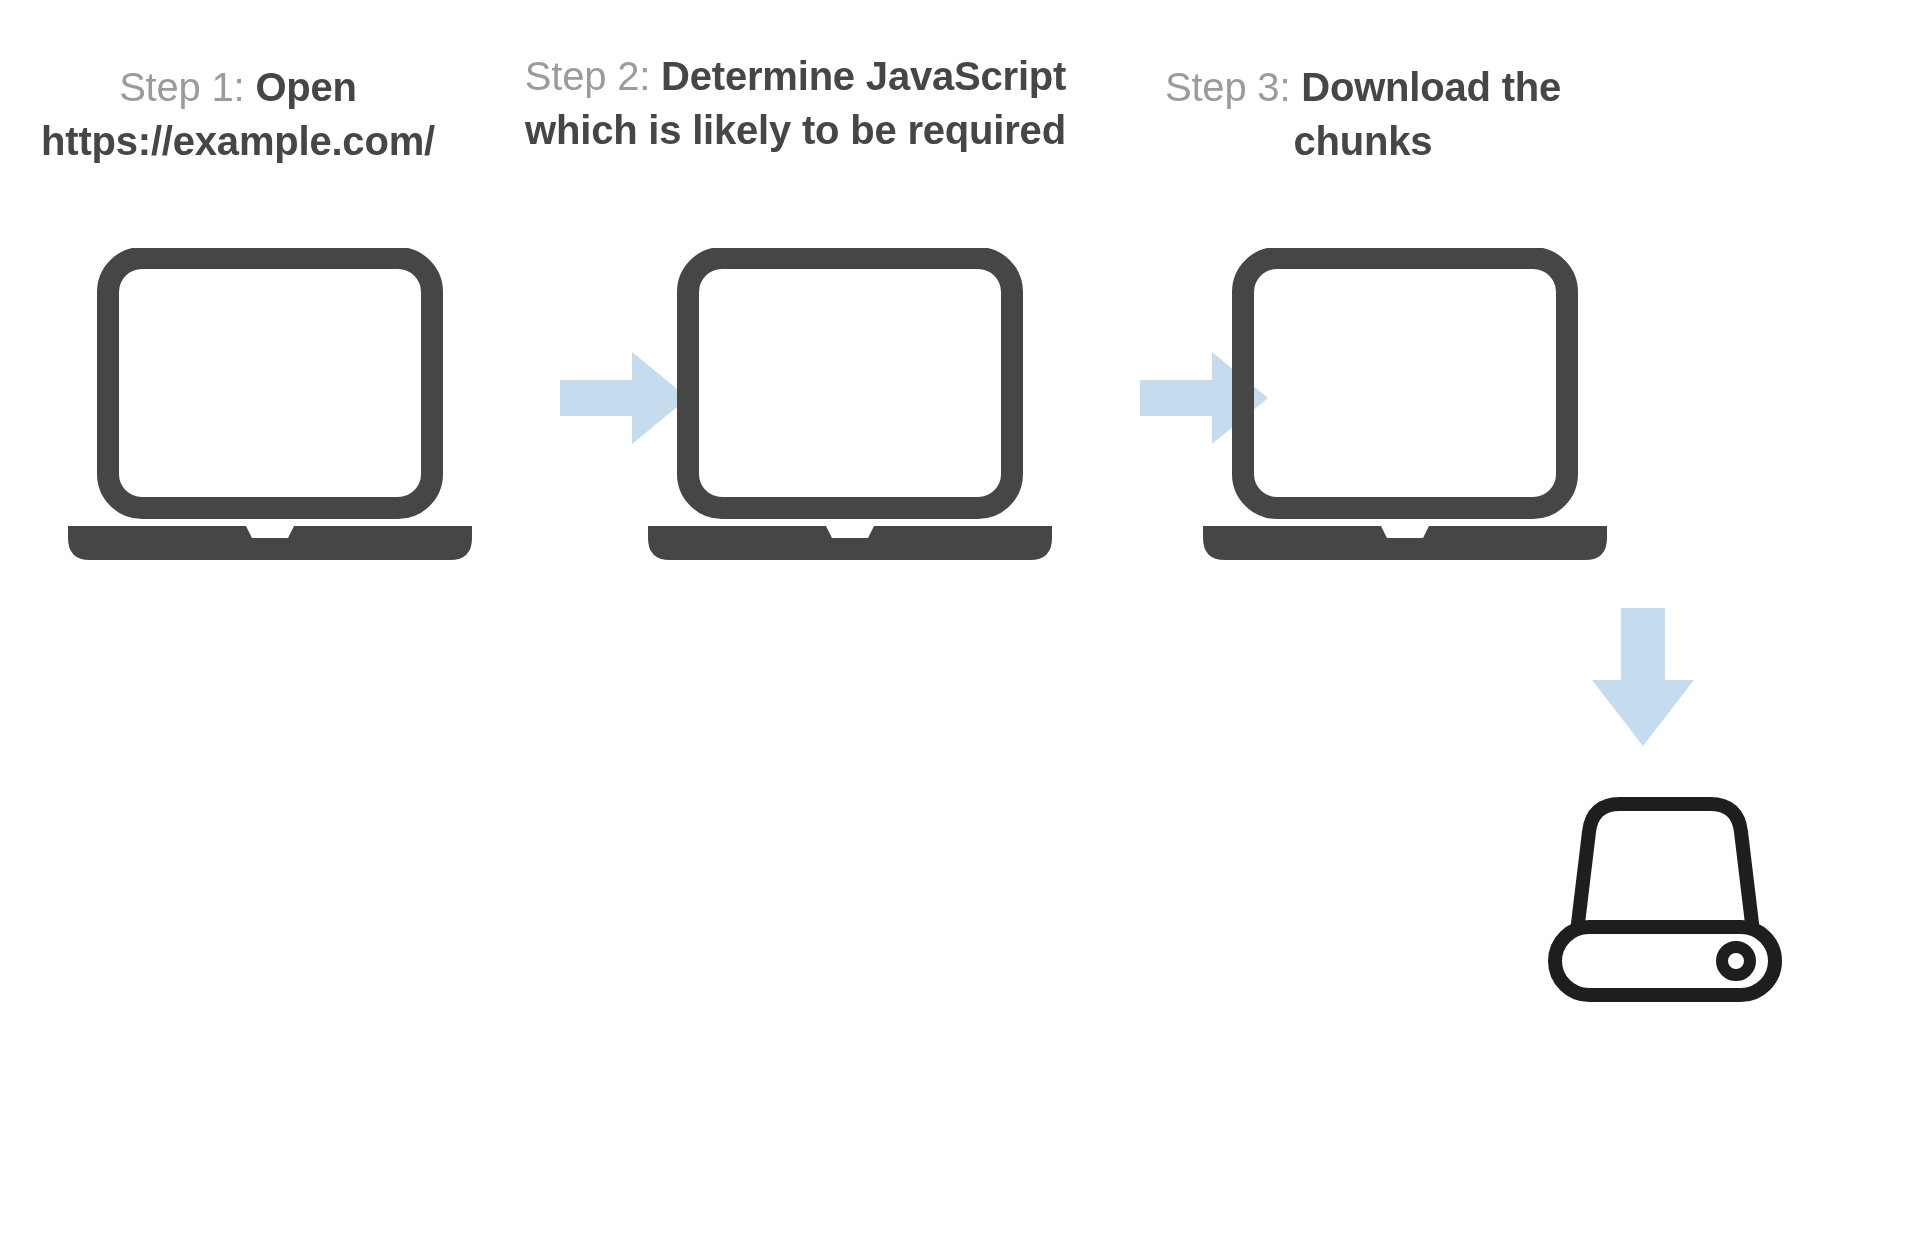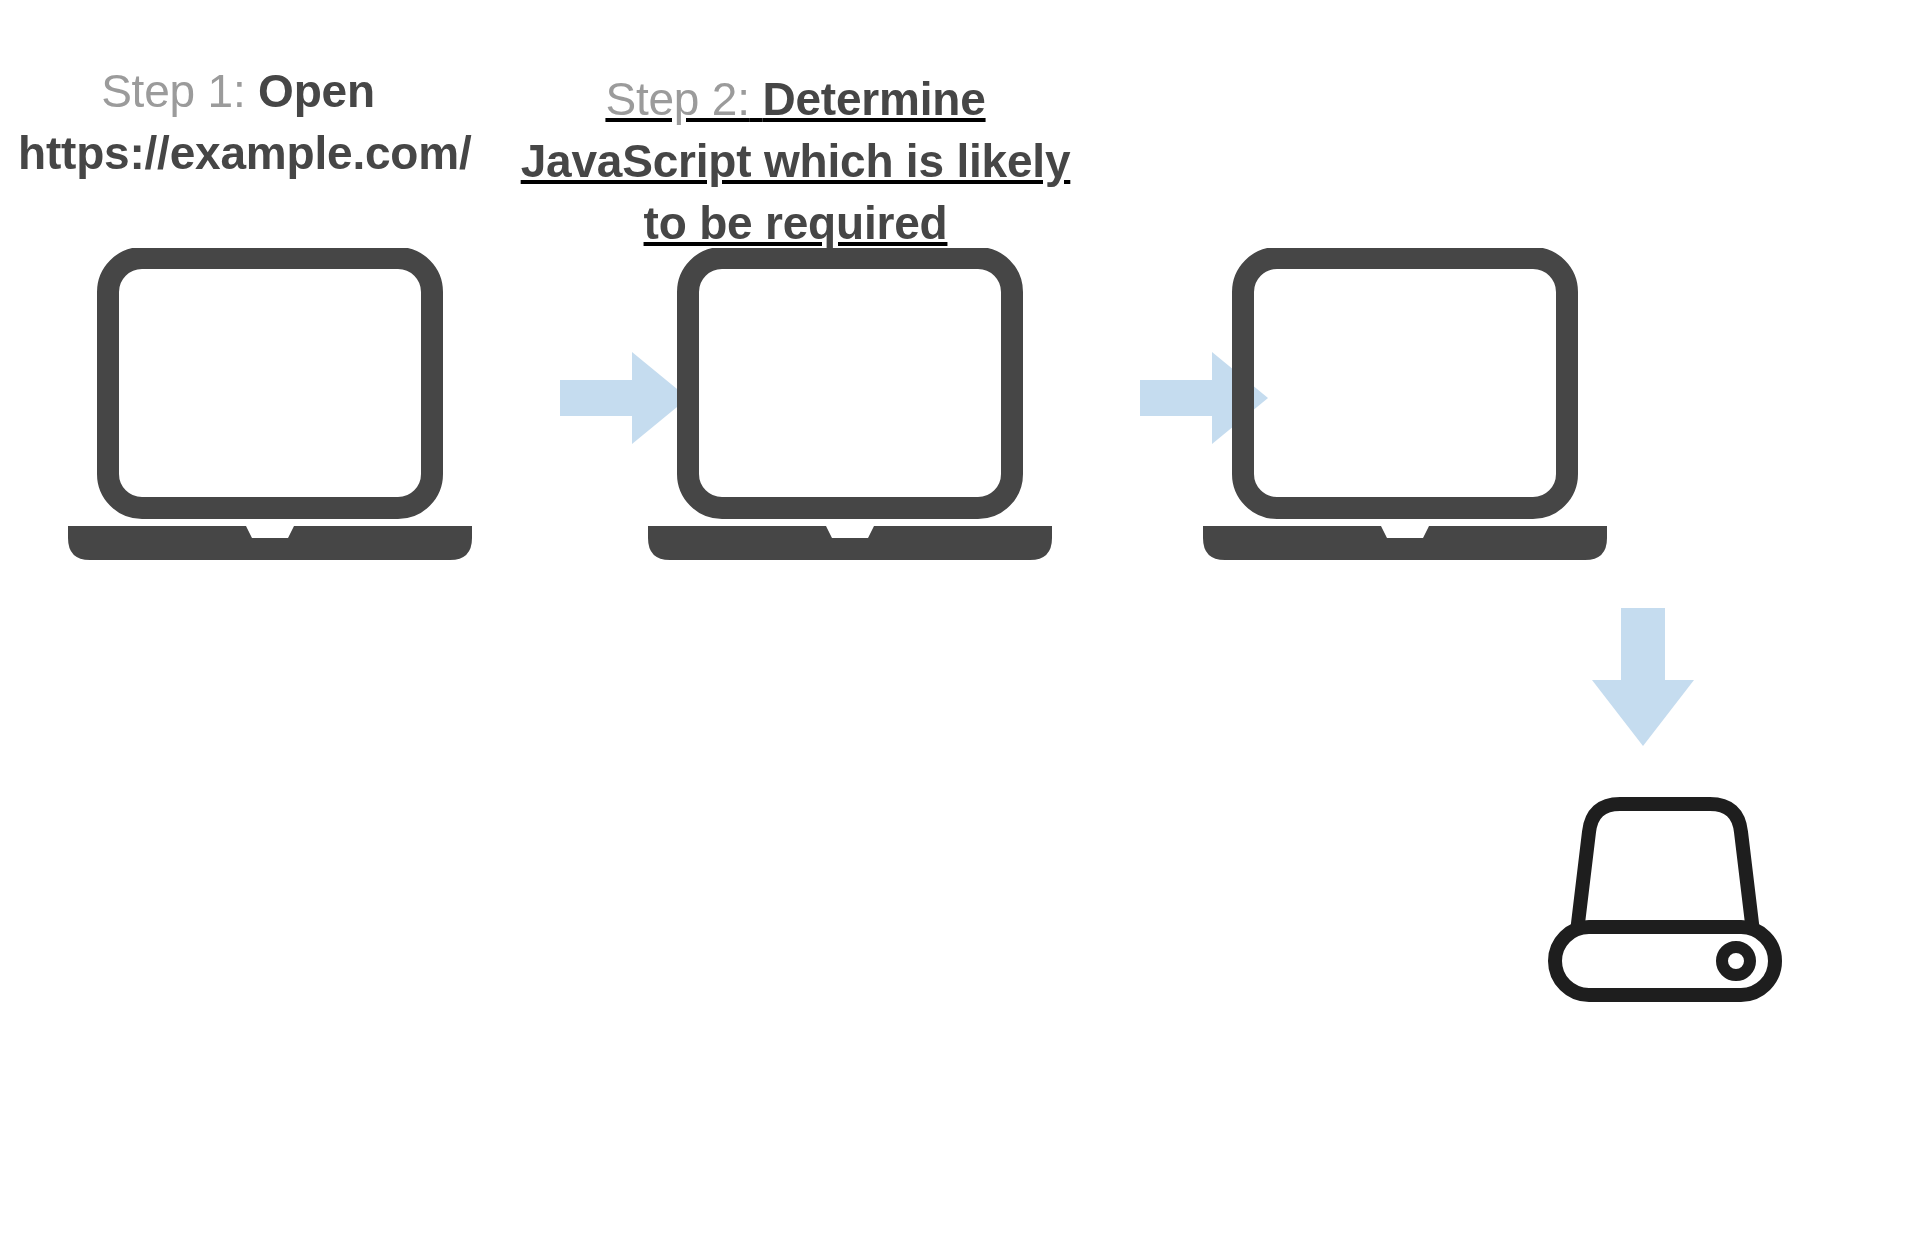--- a/index.html
+++ b/index.html
@@ -19,34 +19,34 @@
   .canvas {
     position: absolute;
     inset: 0;
   }
 
   
   .caption {
     position: absolute;
     text-align: center;
     line-height: 1.35;
-    font-size: 46px;
+    font-size: 40px;
     letter-spacing: -0.2px;
   }
   .caption .step-label {
     color: #9b9b9b;
     font-weight: 400;
   }
   .caption .step-text {
     color: #464646;
     font-weight: 700;
   }
 
   #caption-1 { left: 18px;   top: 60px;  width: 440px; }
-  #caption-2 { left: 518px;  top: 68px;  width: 555px; text-decoration: underline; }
+  #caption-2 { left: 518px;  top: 49px;  width: 555px; }
   #caption-3 { left: 1128px; top: 60px;  width: 470px; }
   #caption-4 { left: 1430px; top: 1088px; width: 470px; }
 
   
   .laptop {
     position: absolute;
     width: 420px;
     height: 320px;
   }
   #laptop-1 { left: 60px;   top: 248px; }
@@ -110,20 +110,24 @@
                L412 290 Q412 312 390 312 L30 312 Q8 312 8 290 Z" fill="#464646"></path>
     </svg>
   </div>
 
   <div class="arrow" id="arrow-2">
     <svg viewBox="0 0 130 100" xmlns="http://www.w3.org/2000/svg">
       <path d="M0 32 L72 32 L72 4 L128 50 L72 96 L72 68 L0 68 Z" fill="#c5dcef"></path>
     </svg>
   </div>
 
+  <div class="caption" id="caption-3">
+    <span class="step-label">Step 3:</span>
+    <span class="step-text">Download the chunks</span>
+  </div>
 
   <div class="laptop" id="laptop-3">
     <svg viewBox="0 0 420 320" xmlns="http://www.w3.org/2000/svg">
       <rect x="48" y="10" width="324" height="250" rx="34" ry="34" fill="none" stroke="#464646" stroke-width="22"></rect>
       <path d="M8 278 L186 278 L192 290 L228 290 L234 278 L412 278
                L412 290 Q412 312 390 312 L30 312 Q8 312 8 290 Z" fill="#464646"></path>
     </svg>
   </div>
 
   <div class="arrow" id="arrow-3">

